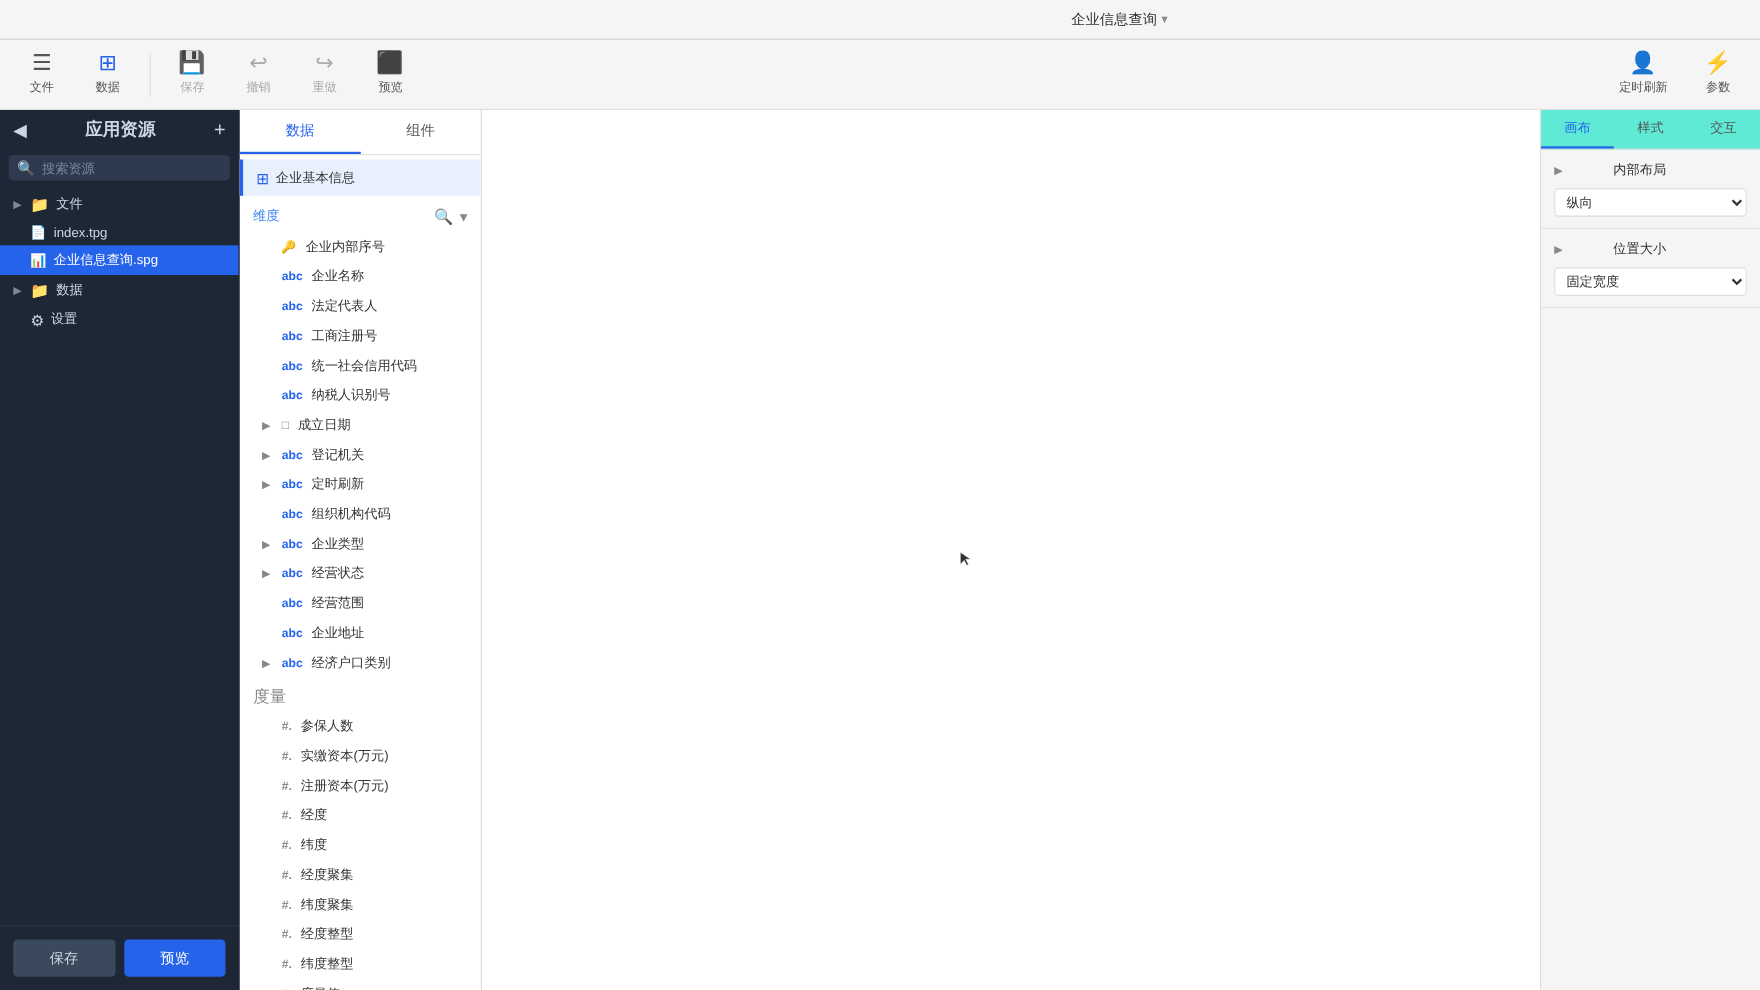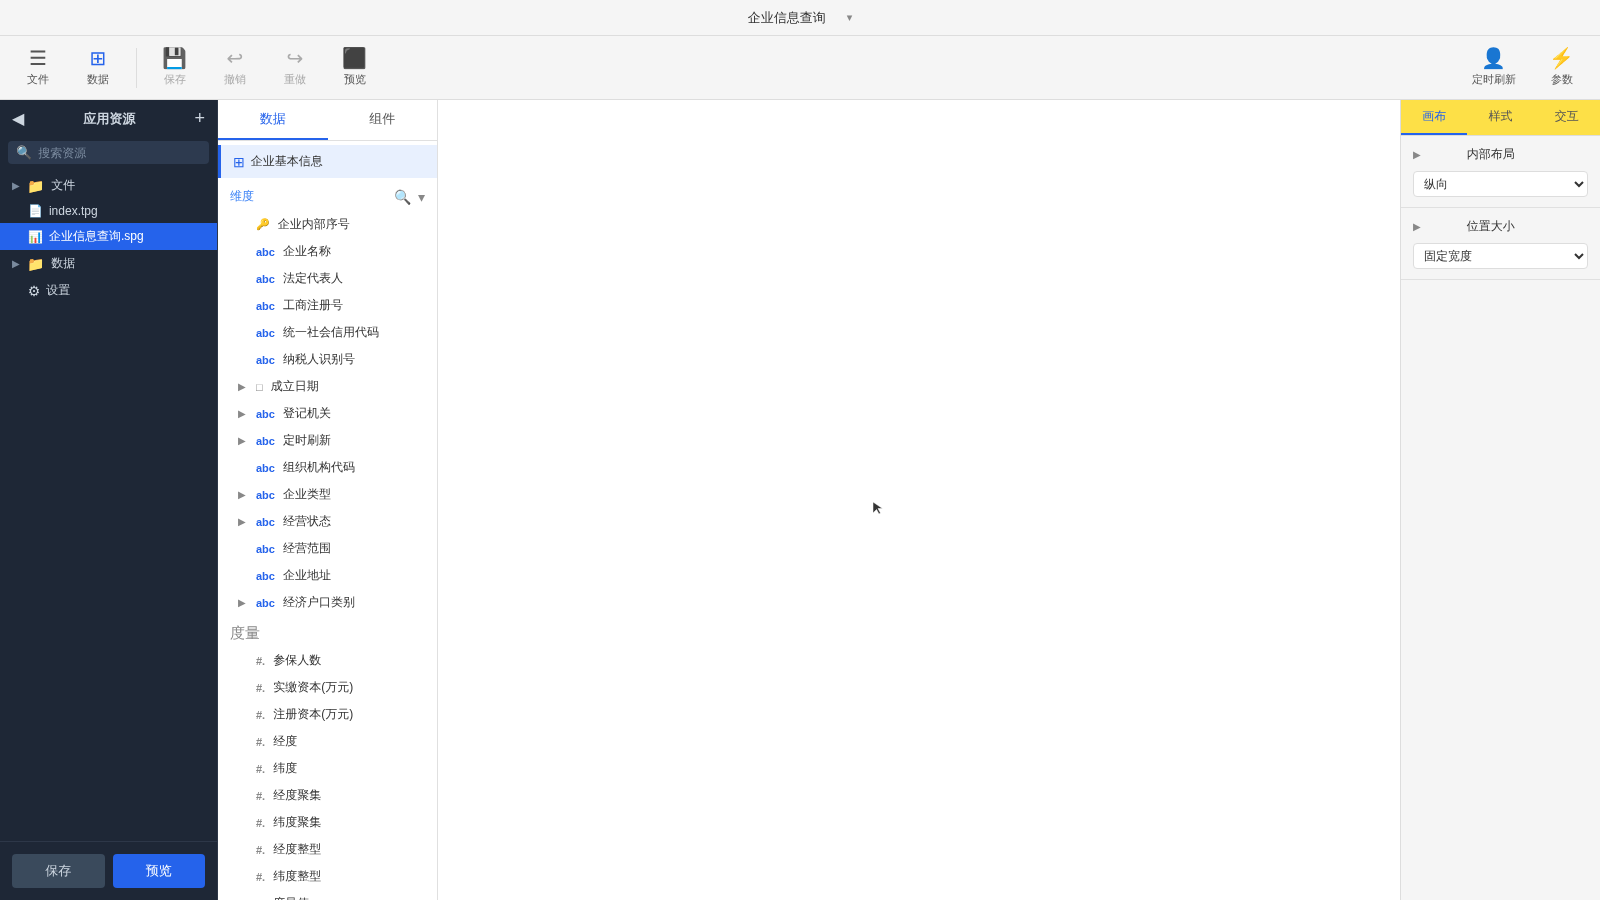--- a/index.html
+++ b/index.html
@@ -25,22 +25,22 @@
       height: 36px;
       flex-shrink: 0;
     }
     .top-bar-title {
       flex: 1;
       text-align: center;
       font-size: 13px;
       color: #333;
       display: flex;
       align-items: center;
-      justify-content: center;
-      gap: 21px;
+      justify-content: flex-end;
+      gap: 4px;
     }
 
     
     .toolbar {
       background: #f5f5f5;
       border-bottom: 1px solid #ddd;
       display: flex;
       align-items: center;
       padding: 4px 12px;
       height: 64px;
@@ -98,21 +98,21 @@
     }
     .sidebar-header {
       display: flex;
       align-items: center;
       justify-content: space-between;
       padding: 8px 12px;
       background: #1e2736;
     }
     .sidebar-title {
       color: #cdd6e0;
-      font-size: 13px;
+      font-size: 16px;
       font-weight: bold;
     }
     .sidebar-icons {
       display: flex;
       gap: 8px;
       align-items: center;
     }
     .sidebar-search {
       display: flex;
       align-items: center;
@@ -316,21 +316,21 @@
     .right-panel {
       width: 200px;
       background: #f5f5f5;
       border-left: 1px solid #ddd;
       display: flex;
       flex-direction: column;
       flex-shrink: 0;
     }
     .right-tabs {
       display: flex;
-      background: #fde047;
+      background: #5eead4;
       border-bottom: 1px solid #ddd;
     }
     .right-tab {
       flex: 1;
       text-align: center;
       padding: 8px 0;
       font-size: 12px;
       cursor: pointer;
       color: #555;
     }

